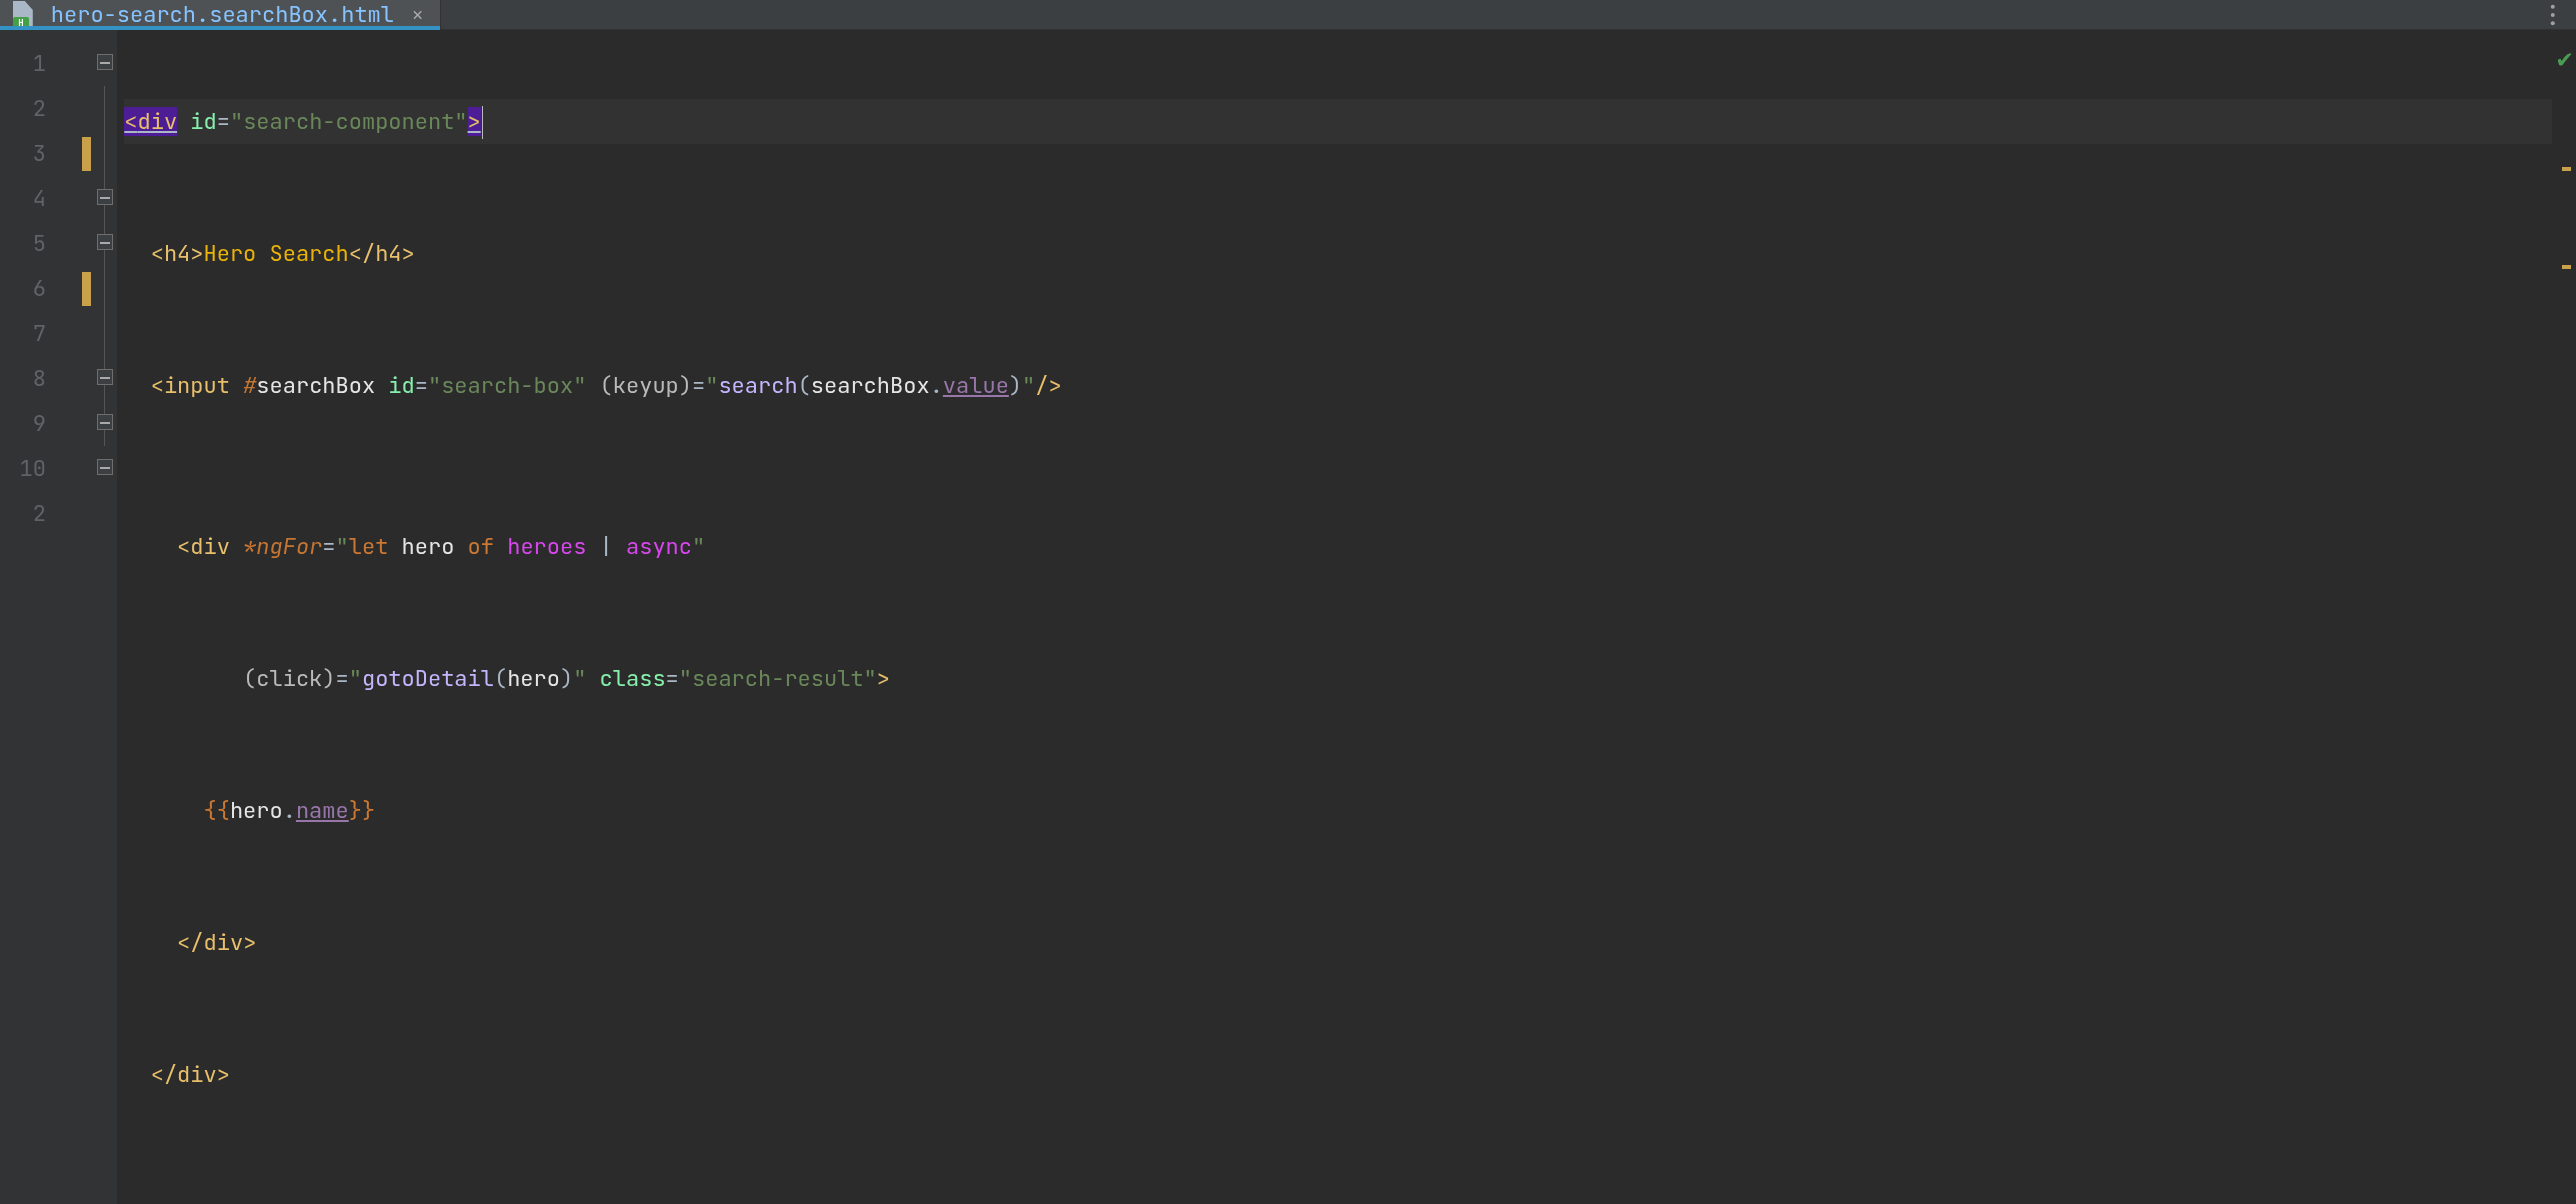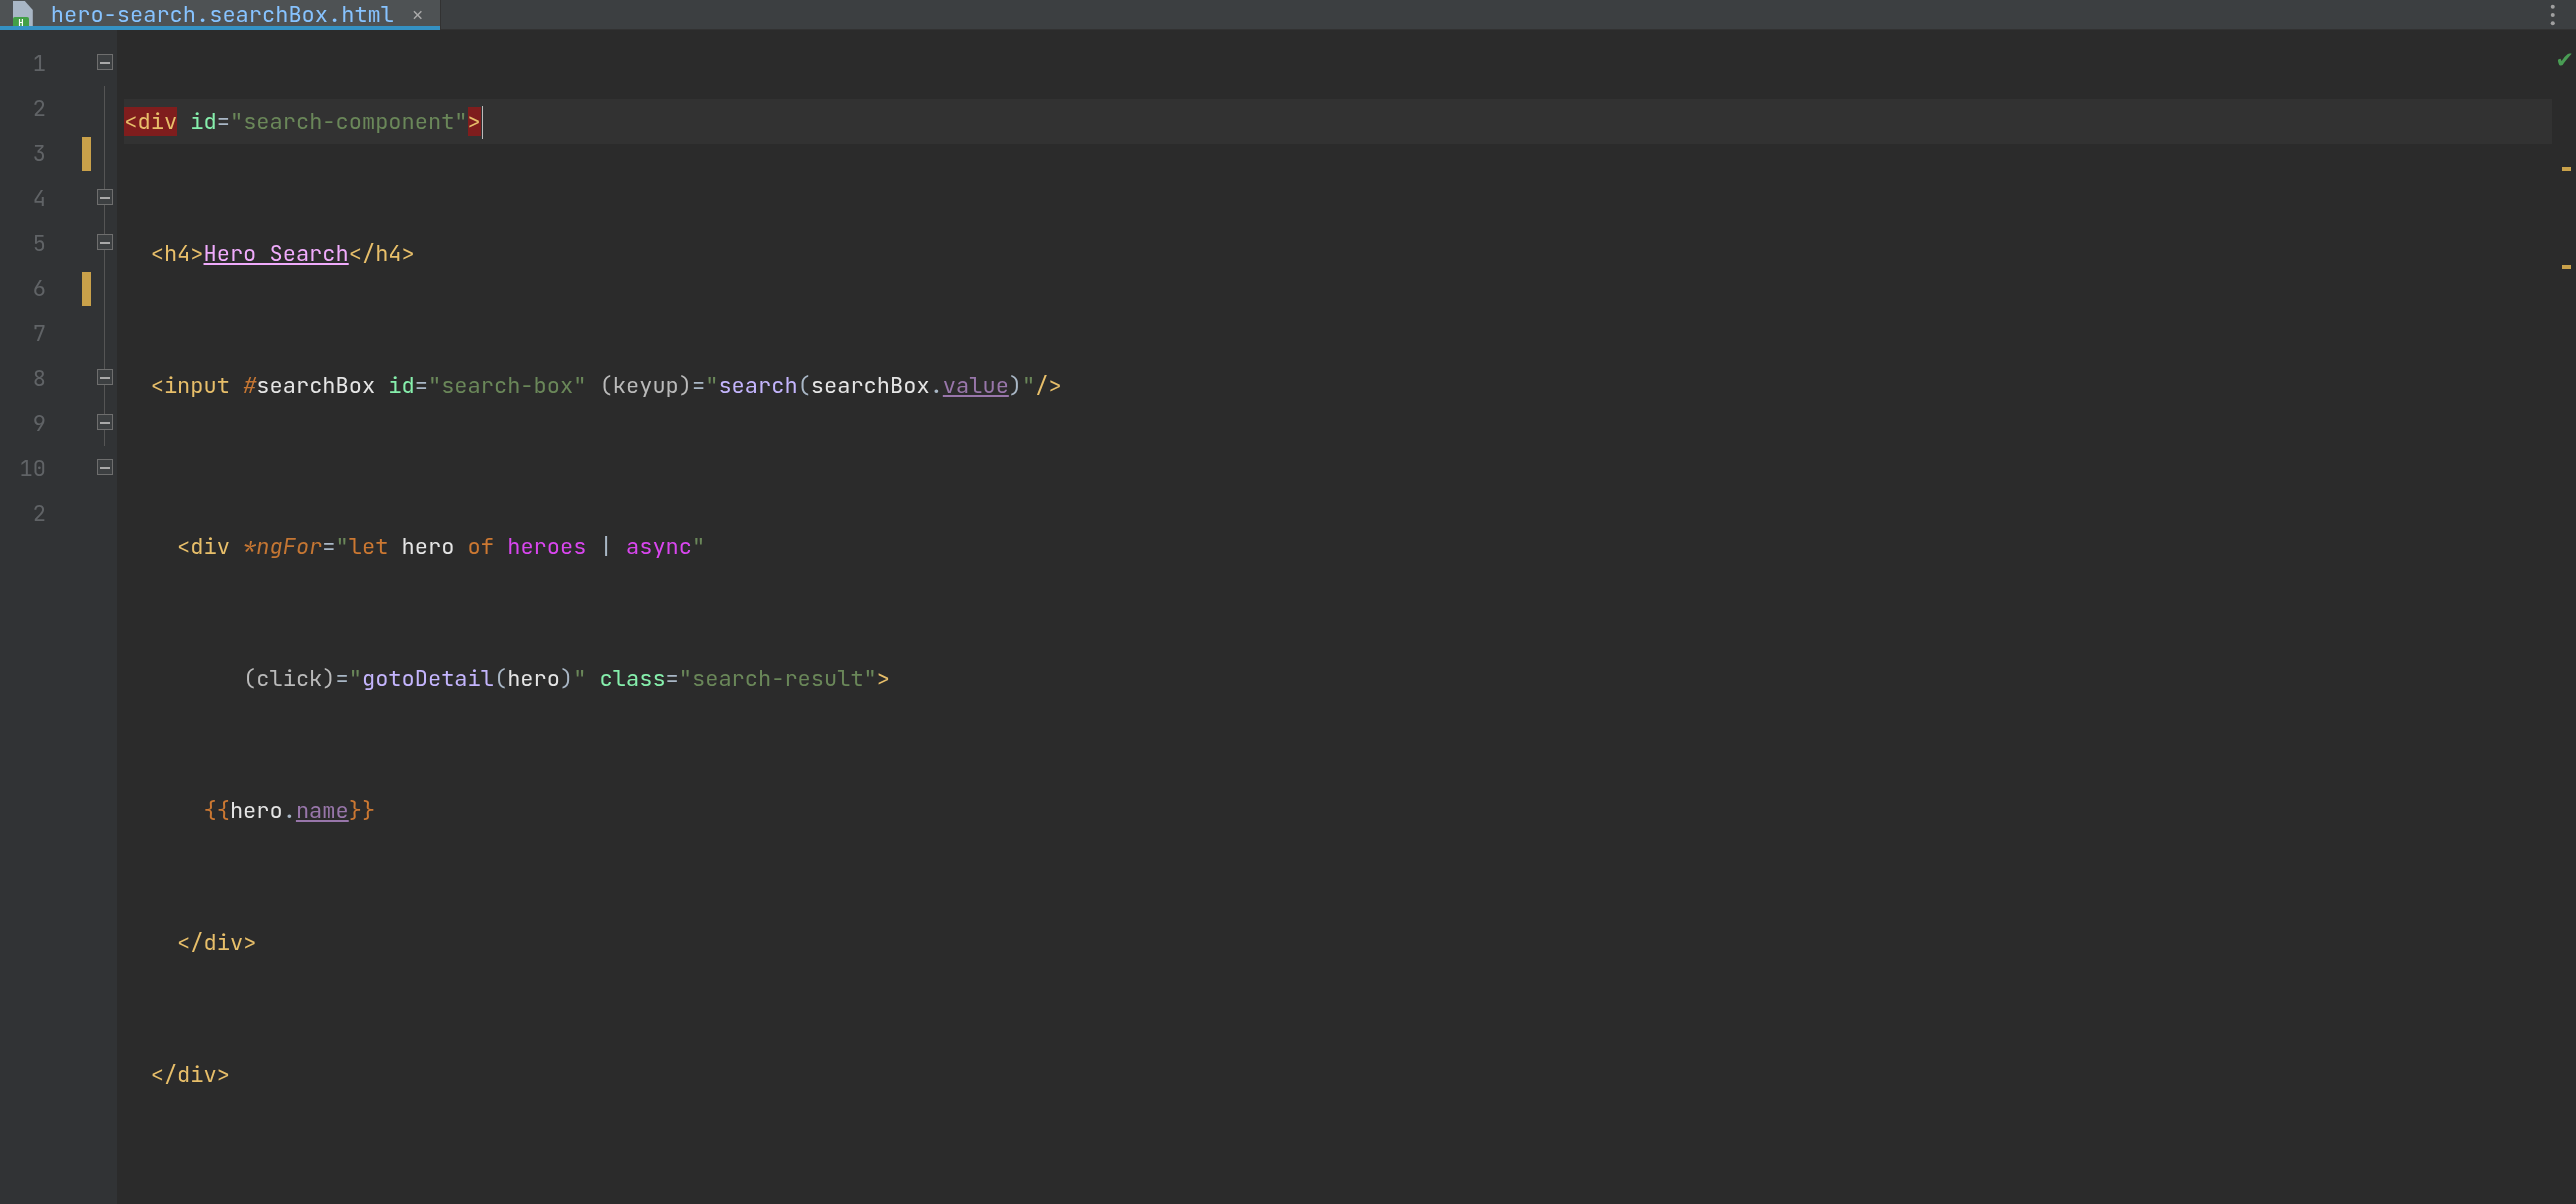--- a/index.html
+++ b/index.html
@@ -114,31 +114,31 @@
   }
   .warn { position: absolute; right: 5.5px; width: 9px; height: 3.6px; background: #c9a14a; }
 
   
   .p  { color: #a9b7c6; }           
   .tag{ color: #e8bf6a; }           
   .br { color: #e8bf6a; }           
   .attr{ color: #86efac; }          
   .eq { color: #a9b7c6; }
   .str{ color: #6a8759; }           
-  .txt{ color: #f0abfc; text-decoration: underline; }           
+  .txt{ color: #eab308; }           
   .ngdir{ color: #c57633; font-style: italic; }  
   .ngvar{ color: #e5e5e5; }  
   .ngfn { color: #c4b5fd; }         
   .ngkey{ color: #cc7832; }         
   .ngid { color: #d946ef; }
   .tmpl { color: #cc7832; }         
   .prop { color: #9876aa; text-decoration: underline; }         
   .pipe { color: #a9b7c6; }
   .evt  { color: #bababa; }
-  .hl-open, .hl-close { background: #7f1d1d; }
+  .hl-open, .hl-close { background: #4c1d95; text-decoration: underline; }
 </style>
 </head>
 <body>
 
 <div class="ide">
 
   <div class="tabbar">
     <div class="tab">
       <span class="file-icon">
         <span class="doc"></span>

